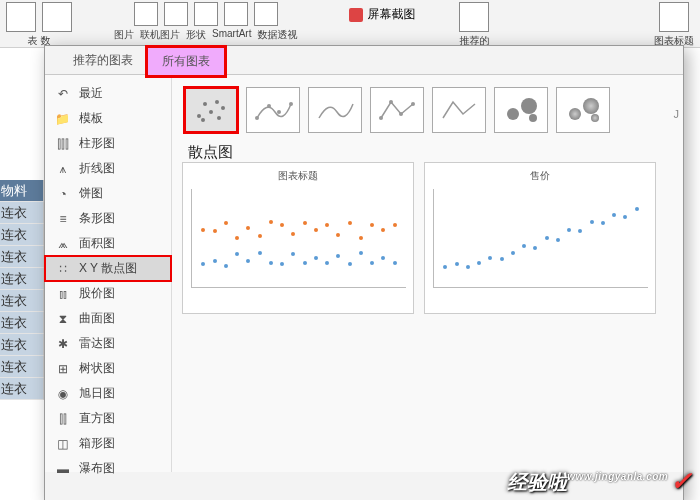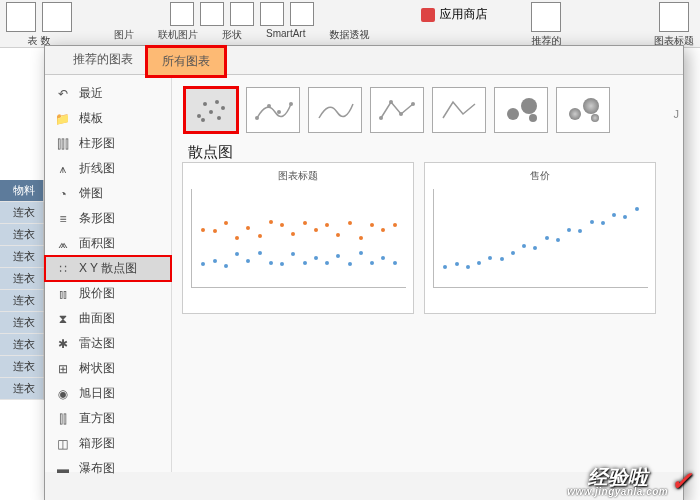--- a/index.html
+++ b/index.html
@@ -16,23 +16,23 @@
 .bag{width:14px;height:14px;background:#d44;border-radius:2px}
 
 
 .dialog{position:absolute;left:44px;top:45px;width:638px;height:455px;background:#f3f3f3;border:1px solid #999;box-shadow:4px 4px 16px rgba(0,0,0,.3)}
 .dlg-title{height:30px;display:flex;align-items:center;padding:0 10px;color:#444;font-size:13px}
 .dlg-title .spacer{flex:1}
 .dlg-help{font-size:14px;color:#666;margin-right:12px}
 .dlg-close{font-size:15px;color:#666}
 
 
-.tabs{display:flex;align-items:flex-start;height:28px;padding-left:14px;border-bottom:1px solid #c9c9c9}
+.tabs{display:flex;align-items:center;height:28px;padding-left:14px;border-bottom:1px solid #c9c9c9}
 .tab{padding:5px 14px;color:#555;font-size:12px}
-.tab.active{border:1px solid #c9c9c9;border-bottom:1px solid #f9f9f9;background:#fdba74;position:relative;top:1px}
+.tab.active{border:1px solid #c9c9c9;border-bottom:1px solid #f9f9f9;background:#f0abfc;position:relative;top:1px}
 .red-box{outline:3px solid #e00;outline-offset:-1px}
 
 
 .dlg-body{display:flex;height:calc(100% - 58px);background:#f9f9f9}
 .sidebar{width:126px;border-right:1px solid #dcdcdc;padding-top:6px}
 .side-item{display:flex;align-items:center;gap:8px;padding:4px 10px;color:#444;font-size:12px}
 .side-item.sel{background:#d9d9d9}
 .side-item.red{outline:2px solid #e00;outline-offset:-1px}
 .side-ic{width:16px;height:14px;display:inline-flex;align-items:center;justify-content:center;color:#555}
 
@@ -47,21 +47,21 @@
 .previews{display:flex;gap:10px}
 .preview{width:214px;height:138px;background:#fff;border:1px solid #ccc;padding:6px 8px;font-size:9px;color:#666}
 .preview .ptitle{text-align:center;font-size:10px;color:#555;margin-bottom:6px}
 .plot{position:relative;width:100%;height:98px;border-left:1px solid #bbb;border-bottom:1px solid #bbb}
 .dot{position:absolute;width:4px;height:4px;border-radius:50%}
 .legend{text-align:center;font-size:9px;color:#666;margin-top:2px}
 .leg-dot{display:inline-block;width:5px;height:5px;border-radius:50%;vertical-align:middle;margin:0 2px}
 
 
 .sheet-col{position:absolute;left:0;top:180px;width:44px}
-.cell{height:21px;font-size:11px;border-right:1px solid #ccc;border-bottom:1px solid #e4e4e4;padding-left:13px;display:flex;align-items:center;background:#c6d4e2;color:#333}
+.cell{height:21px;font-size:13px;border-right:1px solid #ccc;border-bottom:1px solid #e4e4e4;padding-left:1px;display:flex;align-items:center;background:#c6d4e2;color:#333}
 .cell.hdr{background:#5d7b9b;color:#fff}
 
 
 .watermark{position:absolute;right:8px;bottom:3px;color:#fff;font-size:20px;font-weight:bold;font-style:italic;text-shadow:0 0 4px #000,1px 1px 2px #000;display:flex;align-items:center;gap:2px}
 .wm-url{font-size:10px;color:#fff;text-shadow:0 0 2px #000;letter-spacing:.5px}
 .wm-check{color:#e33;font-size:26px}
 </style>
 </head>
 <body>
 
@@ -76,31 +76,31 @@
       <div class="rib-label"><span>表</span> <span>数</span></div>
     </div>
     <div class="ribbon-group" style="margin-left:30px">
       <div class="ribbon-icons">
         <div class="rib-ic"></div>
         <div class="rib-ic"></div>
         <div class="rib-ic"></div>
         <div class="rib-ic"></div>
         <div class="rib-ic"></div>
       </div>
-      <div class="rib-label" style="display:flex;gap:24px">
+      <div class="rib-label" style="display:flex;gap:6px">
         <span>图片</span>
         <span>联机图片</span>
         <span>形状</span>
         <span>SmartArt</span>
         <span>数据透视</span>
       </div>
     </div>
     <div class="appstore">
       <span class="bag"></span>
-      <span>应用商店</span>
+      <span>屏幕截图</span>
     </div>
     <div class="ribbon-group" style="margin-left:32px">
       <div class="ribbon-icons">
           <div class="rib-ic big"></div>
         </div>
       <div class="rib-label">推荐的</div>
     </div>
     <div class="ribbon-group" style="margin-left:auto">
       <div class="ribbon-icons">
           <div class="rib-ic big"></div>
@@ -332,20 +332,20 @@
                 <div class="dot" style="background: rgb(91, 155, 213); left: 200.737px; top: 17.6px;"></div>
               </div>
           </div>
         </div>
       </div>
     </div>
     <span style="position:absolute;right:4px;top:62px;font-size:11px;color:#888">J</span>
   </div>
 
   <div class="watermark">
-    <div style="display:flex;flex-direction:column;align-items:center;line-height:1">
+    <div style="display:flex;flex-direction:row;align-items:flex-start;line-height:1">
       <span>经验啦</span>
       <span class="wm-url">www.jingyanla.com</span>
     </div>
     <span class="wm-check">✓</span>
   </div>
 
 </div>
 
 </body></html>

